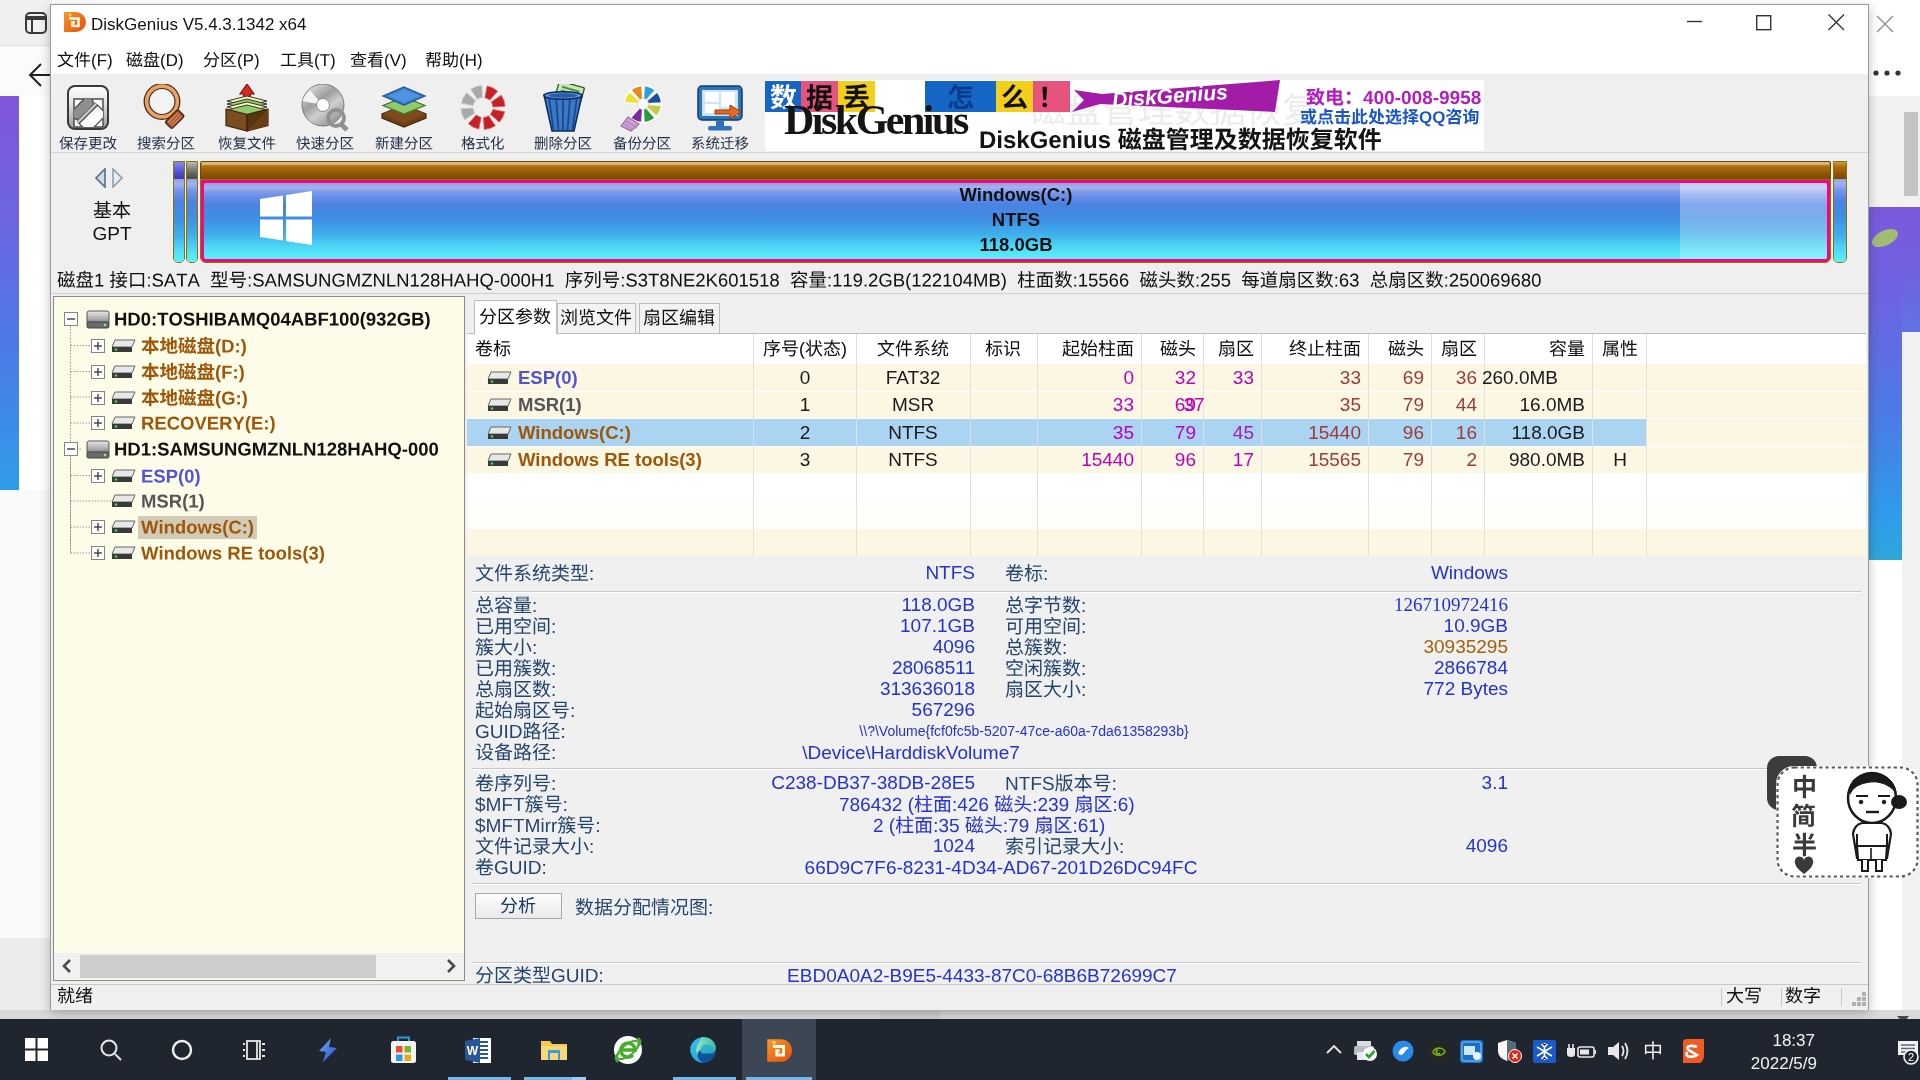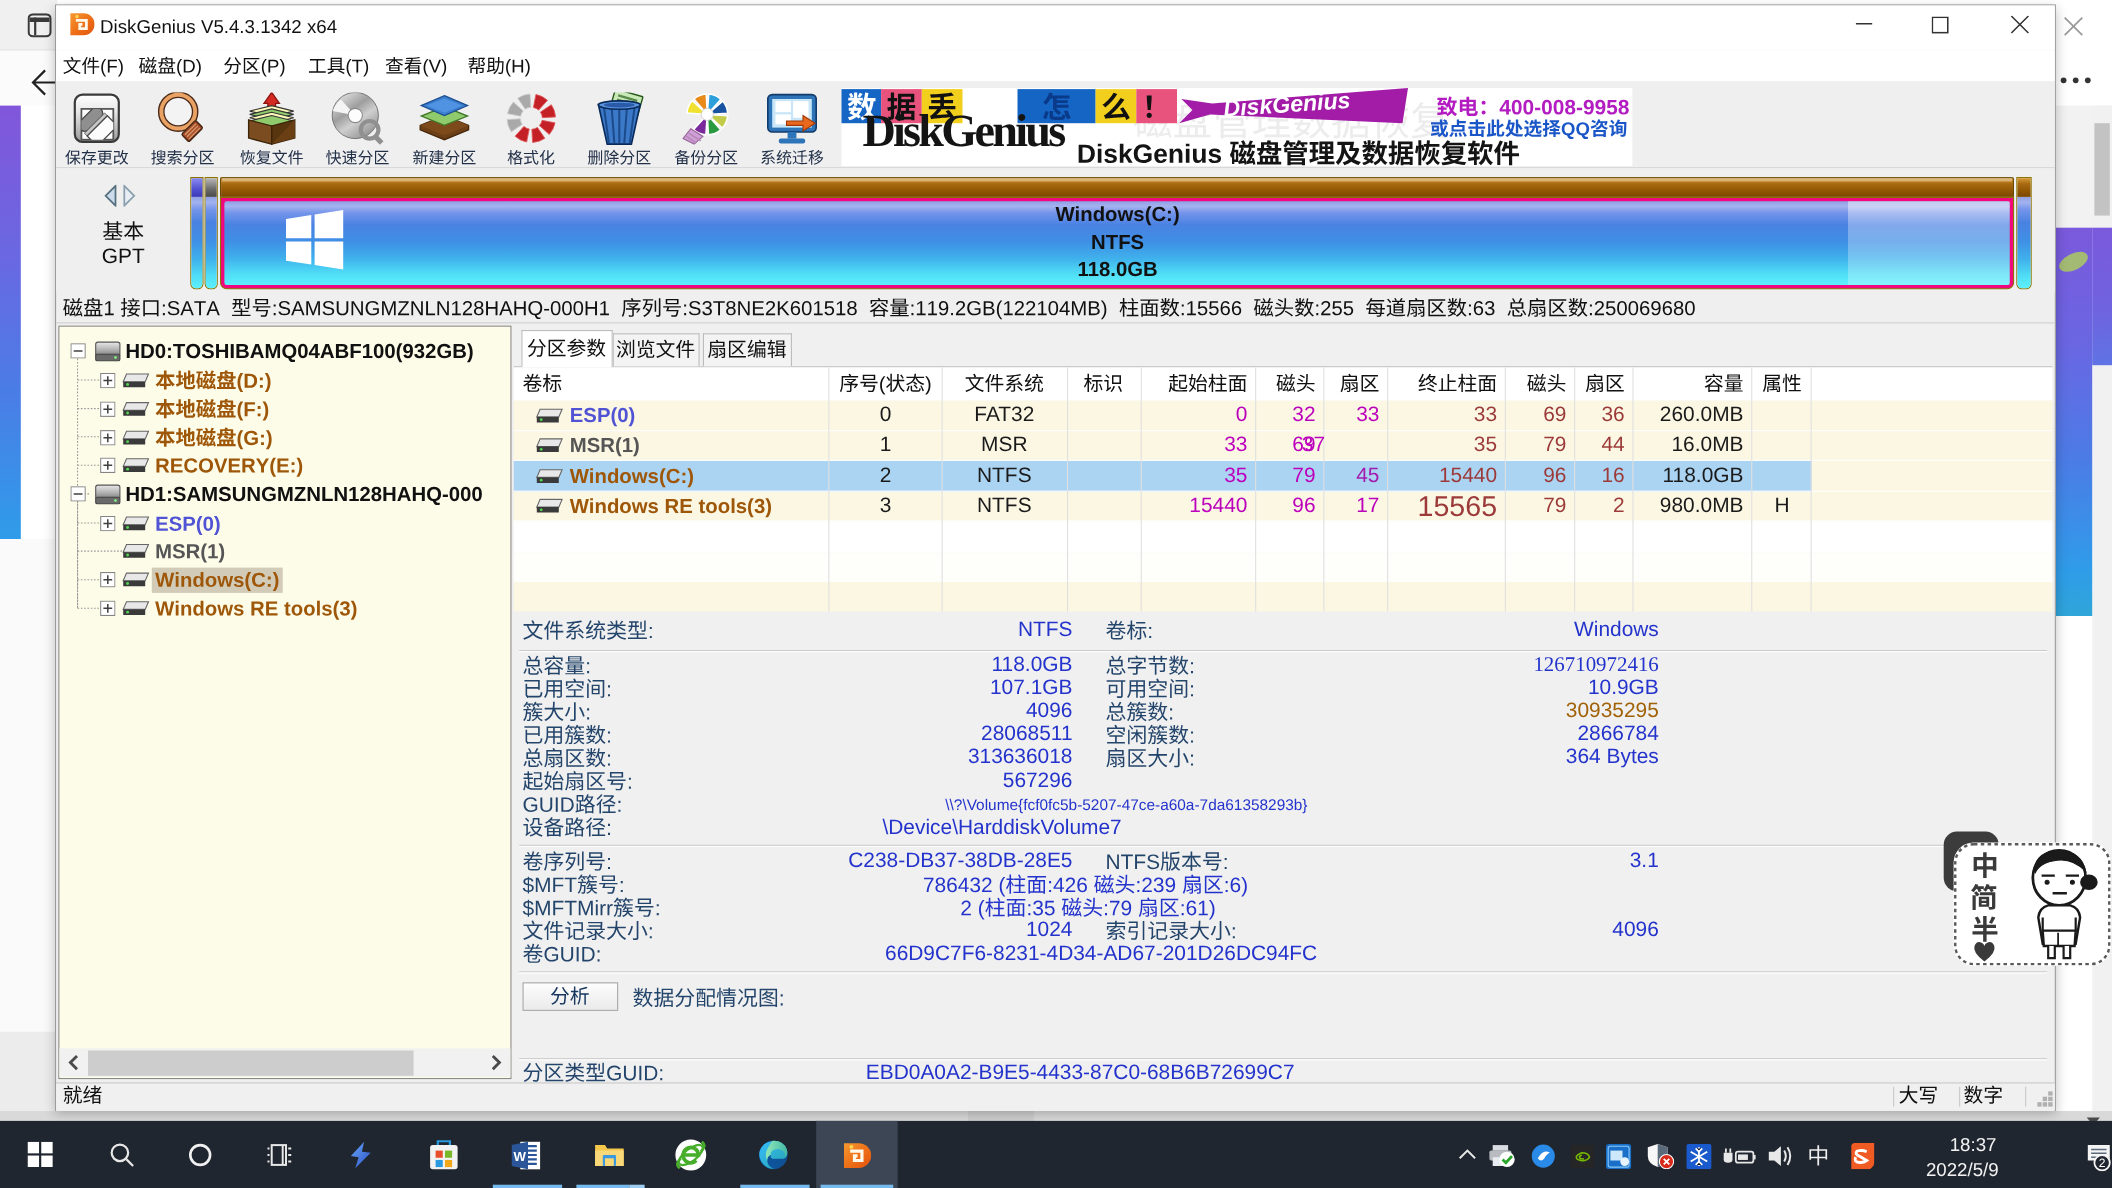--- a/index.html
+++ b/index.html
@@ -1010,21 +1010,21 @@
   </svg>
 <div style="position:absolute;left:518px;top:365.75px;width:300px;height:24px;line-height:24px;text-align:left;font-size:18.5px;font-weight:bold;color:#5153d5;">ESP(0)</div>
 <div style="position:absolute;left:755px;top:365.75px;width:100px;height:24px;line-height:24px;text-align:center;font-size:19px;color:#1a1a1a;">0</div>
 <div style="position:absolute;left:863px;top:365.75px;width:100px;height:24px;line-height:24px;text-align:center;font-size:19px;color:#1a1a1a;">FAT32</div>
 <div style="position:absolute;left:1014px;top:365.75px;width:120px;height:24px;line-height:24px;text-align:right;font-size:19px;color:#bc00bc;">0</div>
 <div style="position:absolute;left:1076px;top:365.75px;width:120px;height:24px;line-height:24px;text-align:right;font-size:19px;color:#bc00bc;">32</div>
 <div style="position:absolute;left:1134px;top:365.75px;width:120px;height:24px;line-height:24px;text-align:right;font-size:19px;color:#bc00bc;">33</div>
 <div style="position:absolute;left:1241px;top:365.75px;width:120px;height:24px;line-height:24px;text-align:right;font-size:19px;color:#9c3a3a;">33</div>
 <div style="position:absolute;left:1304px;top:365.75px;width:120px;height:24px;line-height:24px;text-align:right;font-size:19px;color:#9c3a3a;">69</div>
 <div style="position:absolute;left:1357px;top:365.75px;width:120px;height:24px;line-height:24px;text-align:right;font-size:19px;color:#9c3a3a;">36</div>
-<div style="position:absolute;left:1455px;top:365.75px;width:130px;height:24px;line-height:24px;text-align:right;font-size:19px;color:#1a1a1a;">260.0MB</div>
+<div style="position:absolute;left:1455px;top:365.75px;width:130px;height:24px;line-height:24px;text-align:center;font-size:19px;color:#1a1a1a;">260.0MB</div>
 <svg style="position:absolute;left:487px;top:398.25px" width="25" height="14" viewBox="0 0 25 14">
     <path d="M4 1 L24 1 L21 8 L1 8 Z" fill="#e8e8e8" stroke="#666" stroke-width="1"></path>
     <path d="M1 8 L21 8 L21 13 L1 13 Z" fill="#3a3a3a"></path>
     <circle cx="5" cy="10.5" r="1.3" fill="#4fd84f"></circle>
   </svg>
 <div style="position:absolute;left:518px;top:393.25px;width:300px;height:24px;line-height:24px;text-align:left;font-size:18.5px;font-weight:bold;color:#555555;">MSR(1)</div>
 <div style="position:absolute;left:755px;top:393.25px;width:100px;height:24px;line-height:24px;text-align:center;font-size:19px;color:#1a1a1a;">1</div>
 <div style="position:absolute;left:863px;top:393.25px;width:100px;height:24px;line-height:24px;text-align:center;font-size:19px;color:#1a1a1a;">MSR</div>
 <div style="position:absolute;left:1014px;top:393.25px;width:120px;height:24px;line-height:24px;text-align:right;font-size:19px;color:#bc00bc;">33</div>
 <div style="position:absolute;left:1076px;top:393.25px;width:120px;height:24px;line-height:24px;text-align:right;font-size:19px;color:#bc00bc;">69</div>
@@ -1052,21 +1052,21 @@
     <path d="M4 1 L24 1 L21 8 L1 8 Z" fill="#e8e8e8" stroke="#666" stroke-width="1"></path>
     <path d="M1 8 L21 8 L21 13 L1 13 Z" fill="#3a3a3a"></path>
     <circle cx="5" cy="10.5" r="1.3" fill="#4fd84f"></circle>
   </svg>
 <div style="position:absolute;left:518px;top:448.25px;width:300px;height:24px;line-height:24px;text-align:left;font-size:18.5px;font-weight:bold;color:#9e5708;">Windows RE tools(3)</div>
 <div style="position:absolute;left:755px;top:448.25px;width:100px;height:24px;line-height:24px;text-align:center;font-size:19px;color:#1a1a1a;">3</div>
 <div style="position:absolute;left:863px;top:448.25px;width:100px;height:24px;line-height:24px;text-align:center;font-size:19px;color:#1a1a1a;">NTFS</div>
 <div style="position:absolute;left:1014px;top:448.25px;width:120px;height:24px;line-height:24px;text-align:right;font-size:19px;color:#bc00bc;">15440</div>
 <div style="position:absolute;left:1076px;top:448.25px;width:120px;height:24px;line-height:24px;text-align:right;font-size:19px;color:#bc00bc;">96</div>
 <div style="position:absolute;left:1134px;top:448.25px;width:120px;height:24px;line-height:24px;text-align:right;font-size:19px;color:#bc00bc;">17</div>
-<div style="position:absolute;left:1241px;top:448.25px;width:120px;height:24px;line-height:24px;text-align:right;font-size:26px;color:#9c3a3a;">15565</div>
+<div style="position:absolute;left:1241px;top:448.25px;width:120px;height:24px;line-height:24px;text-align:right;font-size:19px;color:#9c3a3a;">15565</div>
 <div style="position:absolute;left:1304px;top:448.25px;width:120px;height:24px;line-height:24px;text-align:right;font-size:19px;color:#9c3a3a;">79</div>
 <div style="position:absolute;left:1357px;top:448.25px;width:120px;height:24px;line-height:24px;text-align:right;font-size:19px;color:#9c3a3a;">2</div>
 <div style="position:absolute;left:1455px;top:448.25px;width:130px;height:24px;line-height:24px;text-align:right;font-size:19px;color:#1a1a1a;">980.0MB</div>
 <div style="position:absolute;left:1600px;top:448.25px;width:40px;height:24px;line-height:24px;text-align:center;font-size:19px;color:#1a1a1a;">H</div>
 <div style="position:absolute;left:472px;top:591px;width:1389px;height:1px;background:#c8c8c8;"></div>
 <div style="position:absolute;left:472px;top:592px;width:1389px;height:1px;background:#ffffff;"></div>
 <div style="position:absolute;left:472px;top:768px;width:1389px;height:1px;background:#c8c8c8;"></div>
 <div style="position:absolute;left:472px;top:769px;width:1389px;height:1px;background:#ffffff;"></div>
 <div style="position:absolute;left:472px;top:883px;width:1389px;height:1px;background:#c8c8c8;"></div>
 <div style="position:absolute;left:472px;top:884px;width:1389px;height:1px;background:#ffffff;"></div>
@@ -1323,21 +1323,21 @@
 <div style="position:absolute;left:1108px;top:656.15px;width:400px;height:24.7px;line-height:24.7px;text-align:right;font-size:19px;color:#2333cc;">2866784</div>
 <svg style="position:absolute;left:1005.0px;top:677.3px;overflow:visible;" width="81.3" height="24.7">
     <g fill="#24456b" transform="translate(0,19.00) scale(0.01900)">
       <use href="#g129" x="0"></use>
       <use href="#g10" x="1000"></use>
       <use href="#g186" x="2000"></use>
       <use href="#g187" x="3000"></use>
       <use href="#g95" x="4000"></use>
     </g>
   </svg>
-<div style="position:absolute;left:1108px;top:677.15px;width:400px;height:24.7px;line-height:24.7px;text-align:right;font-size:19px;color:#2333cc;">364 Bytes</div>
+<div style="position:absolute;left:1108px;top:677.15px;width:400px;height:24.7px;line-height:24.7px;text-align:right;font-size:19px;color:#2333cc;">772 Bytes</div>
 <svg style="position:absolute;left:1005.0px;top:770.8px;overflow:visible;" width="111.9" height="24.7">
     <g fill="#24456b" transform="translate(0,19.00) scale(0.01900)">
       <use href="#g102" x="0"></use>
       <use href="#g14" x="722"></use>
       <use href="#g4" x="1333"></use>
       <use href="#g96" x="1944"></use>
       <use href="#g202" x="2611"></use>
       <use href="#g91" x="3611"></use>
       <use href="#g99" x="4611"></use>
       <use href="#g95" x="5611"></use>

